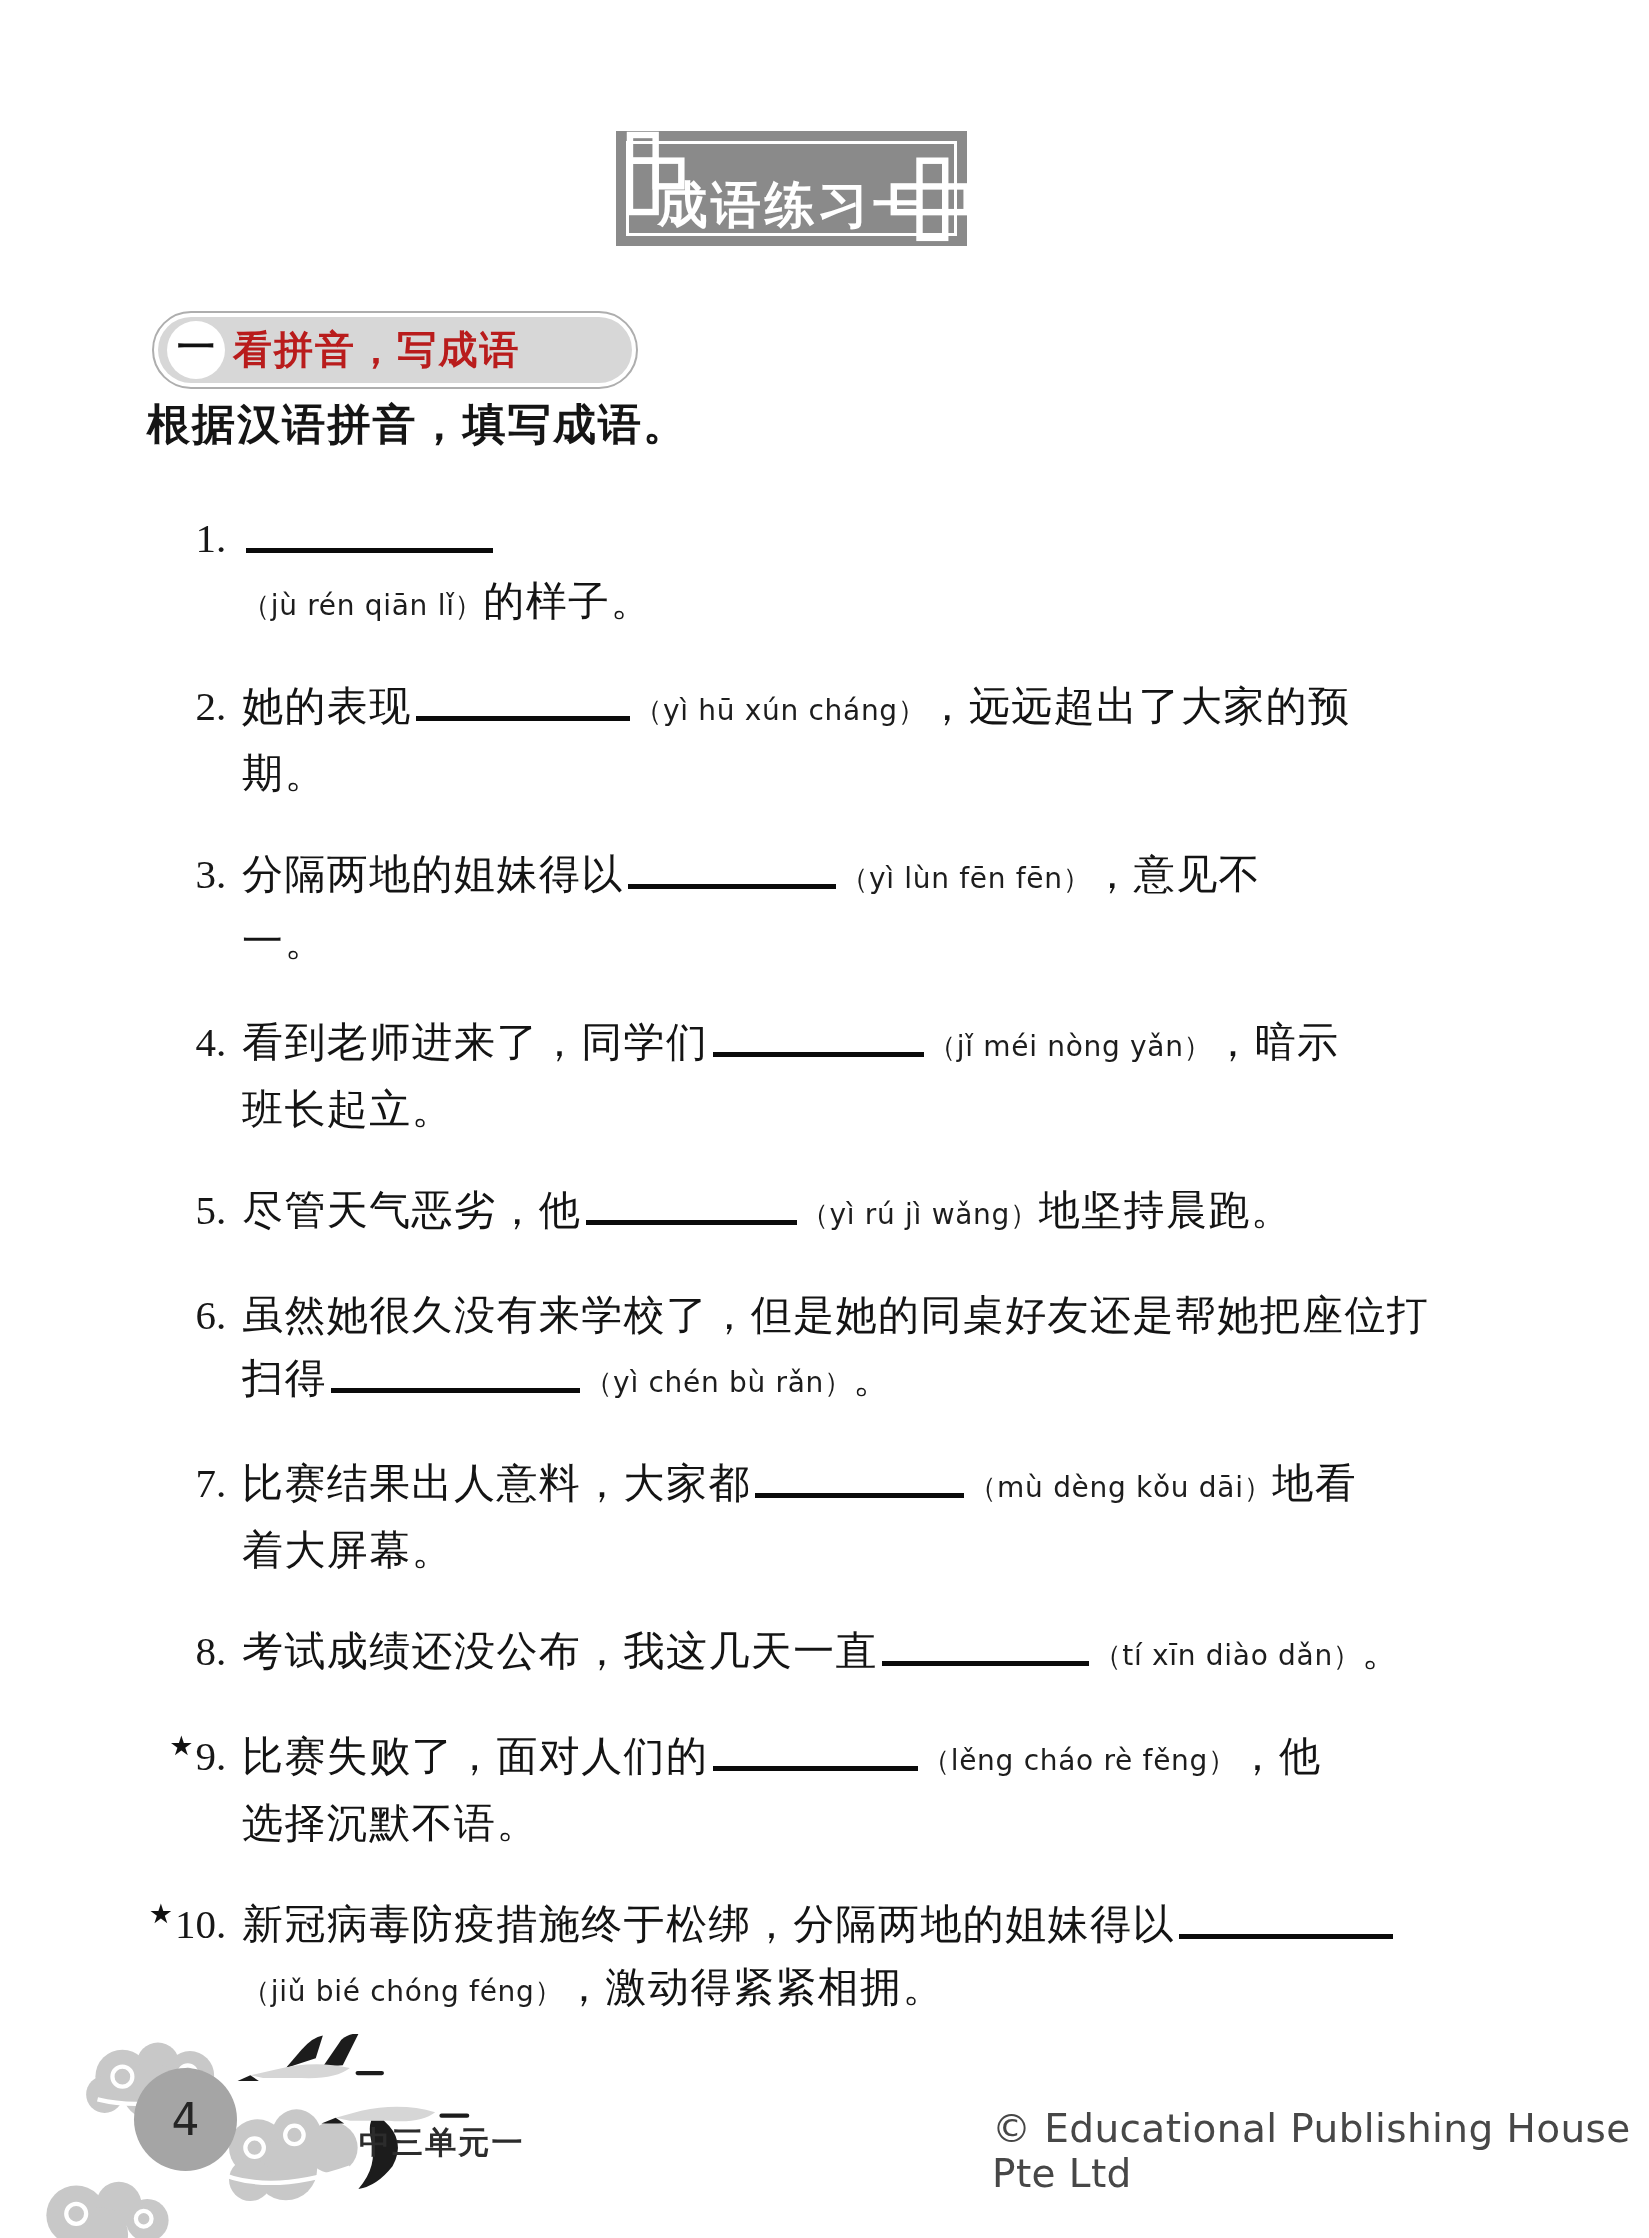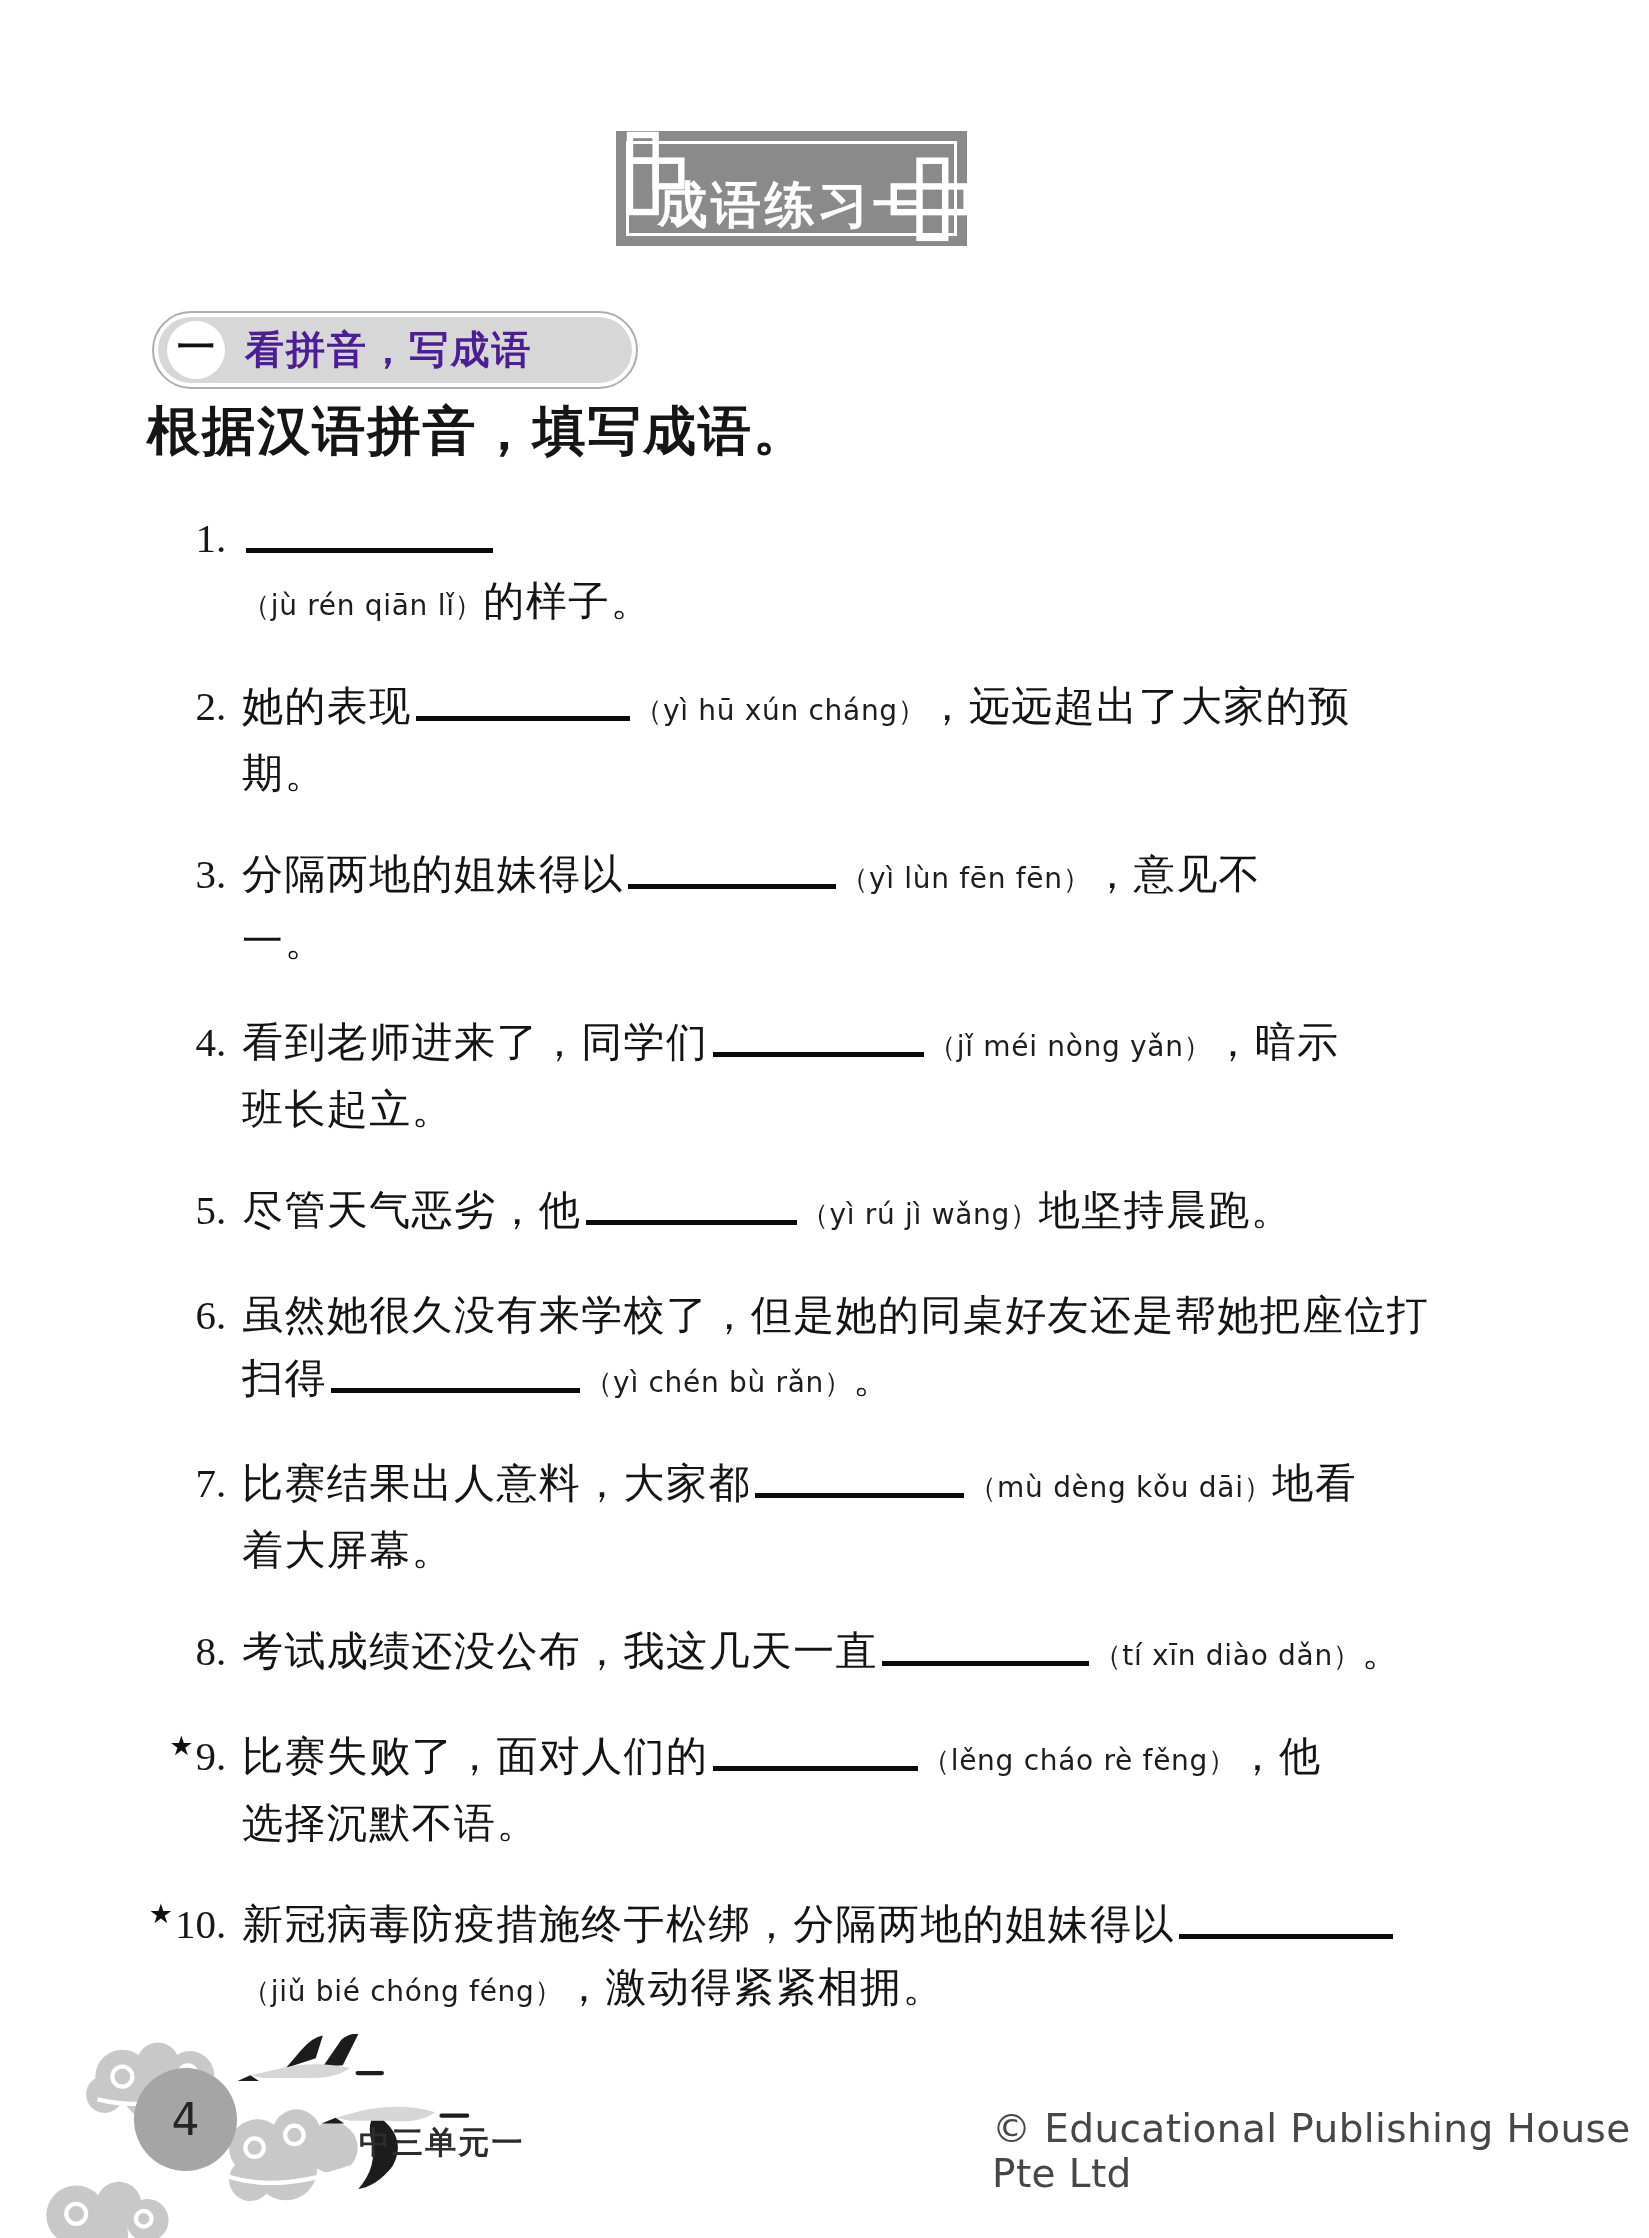--- a/index.html
+++ b/index.html
@@ -49,28 +49,28 @@
   .section-badge {
     width:58px; height:58px; border-radius:50%;
     background:#ffffff; margin-left:8.6px; flex:0 0 auto;
     display:flex; align-items:center; justify-content:center;
   }
   .section-badge-glyph {
     font-size:38px; font-weight:700; color:#111111; line-height:1;
     padding-bottom:5.7px;
   }
   .section-title {
-    margin-left:20px;
-    font-size:39px; font-weight:700; color:#4c1d95; letter-spacing:2.1px;
+    margin-left:8px;
+    font-size:39px; font-weight:700; color:#b91c1c; letter-spacing:2.1px;
   }
 
   
   .instruction {
     position:absolute; left:147px; top:396px;
-    font-size:53px; font-weight:700; color:#151515; letter-spacing:2.1px;
+    font-size:43px; font-weight:700; color:#151515; letter-spacing:2.1px;
   }
 
   
   .items {
     position:absolute; left:147px; top:507px; width:1365px;
   }
   .item {
     display:flex; align-items:flex-start;
     font-size:41px; line-height:63px;
     margin-bottom:38px;

